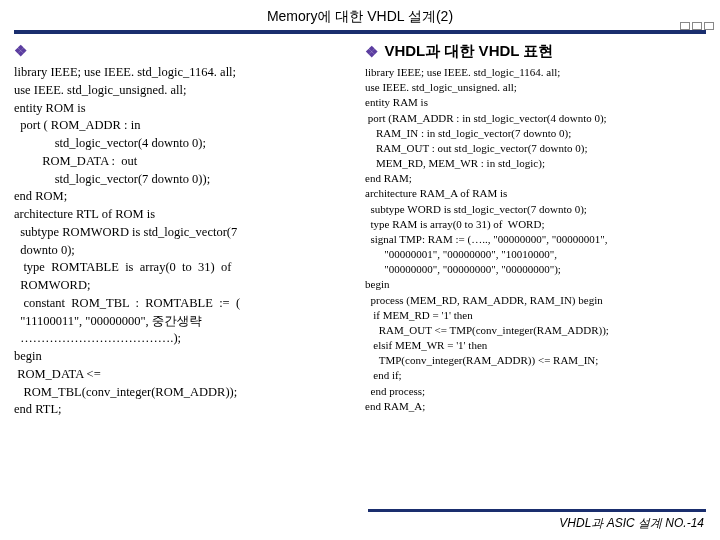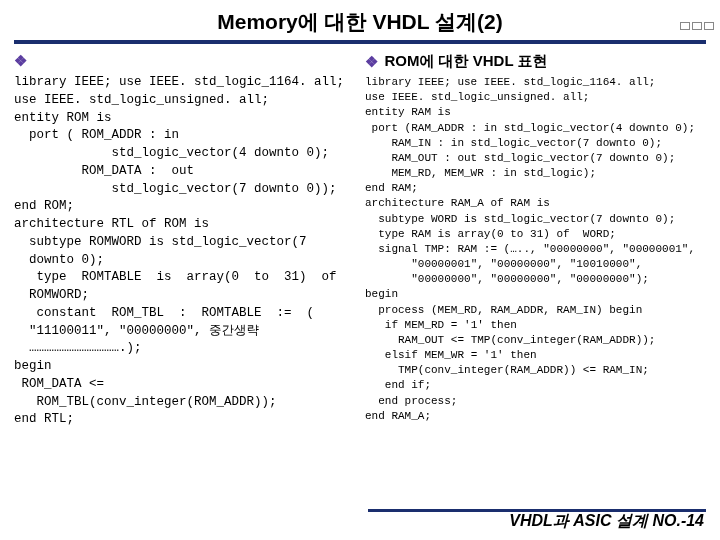--- a/index.html
+++ b/index.html
@@ -12,22 +12,22 @@
     overflow: hidden;
   }
   .slide {
     width: 720px;
     height: 540px;
     position: relative;
     padding: 8px 14px 0 14px;
   }
   .title {
     text-align: center;
-    font-size: 21px;
-    font-weight: bold;
+    font-size: 14px;
+    font-weight: normal;
     color: #000;
     margin-bottom: 4px;
   }
   .title-rule {
     height: 4px;
     background: #1a2e6e;
     margin: 0 0 8px 0;
   }
   .right-blocks {
     position: absolute;
@@ -63,40 +63,40 @@
   .diamond {
     color: #5b3da0;
     font-size: 15px;
     margin-right: 6px;
   }
   .code {
     font-size: 12.5px;
     line-height: 1.42;
     color: #000;
     white-space: pre-wrap;
-    font-family: Liberation Mono, monospace;
+    font-family: Liberation Serif, serif;
   }
   .col-right .code {
     font-size: 11px;
     line-height: 1.38;
   }
   .footer-rule {
     position: absolute;
     left: 368px;
     right: 14px;
     bottom: 28px;
     height: 3px;
     background: #1a2e6e;
   }
   .footer-text {
     position: absolute;
     right: 16px;
     bottom: 8px;
-    font-size: 16px;
-    font-weight: bold;
+    font-size: 12px;
+    font-weight: normal;
     font-style: italic;
     color: #000;
   }
 </style>
 </head>
 <body>
 
 <div class="slide">
   <div class="right-blocks">
     <span></span>
@@ -129,21 +129,21 @@
   ……………………………….);
 begin
  ROM_DATA &lt;=
    ROM_TBL(conv_integer(ROM_ADDR));
 end RTL;</div>
     </div>
 
     <div class="col col-right">
       <div class="sec-head">
         <span class="diamond">❖</span>
-        <span>ROM에 대한 VHDL 표현</span>
+        <span>VHDL과 대한 VHDL 표현</span>
       </div>
       <div class="code">library IEEE; use IEEE. std_logic_1164. all;
 use IEEE. std_logic_unsigned. all;
 entity RAM is
  port (RAM_ADDR : in std_logic_vector(4 downto 0);
     RAM_IN : in std_logic_vector(7 downto 0);
     RAM_OUT : out std_logic_vector(7 downto 0);
     MEM_RD, MEM_WR : in std_logic);
 end RAM;
 architecture RAM_A of RAM is

